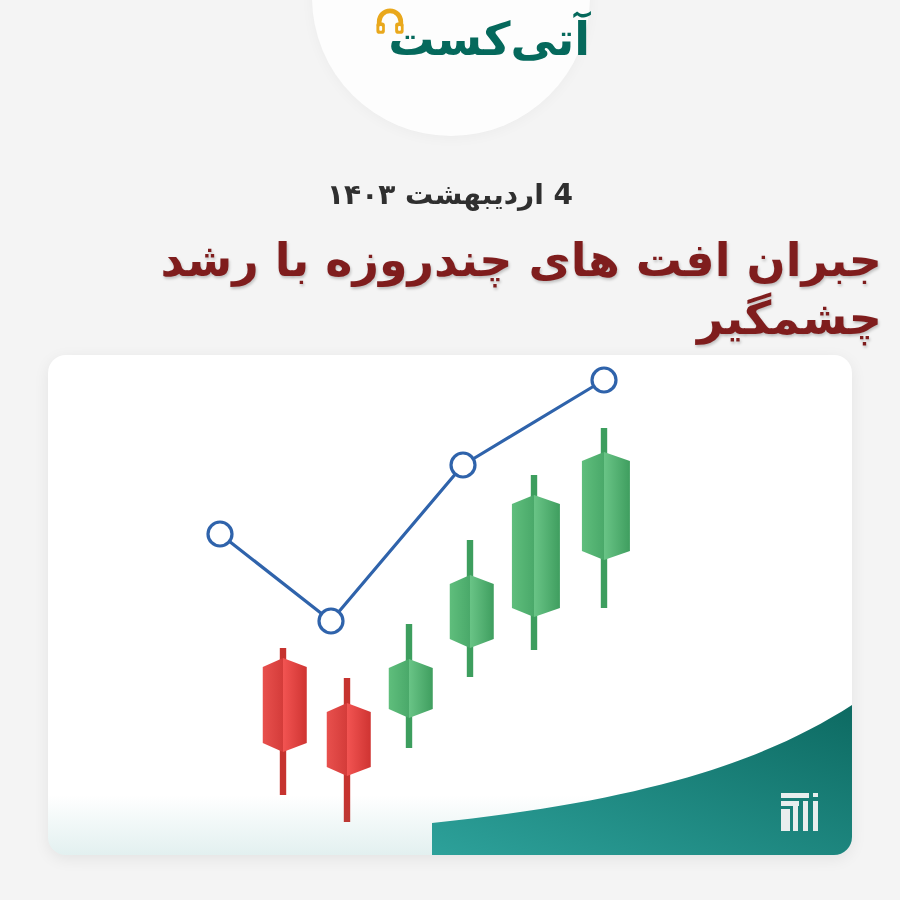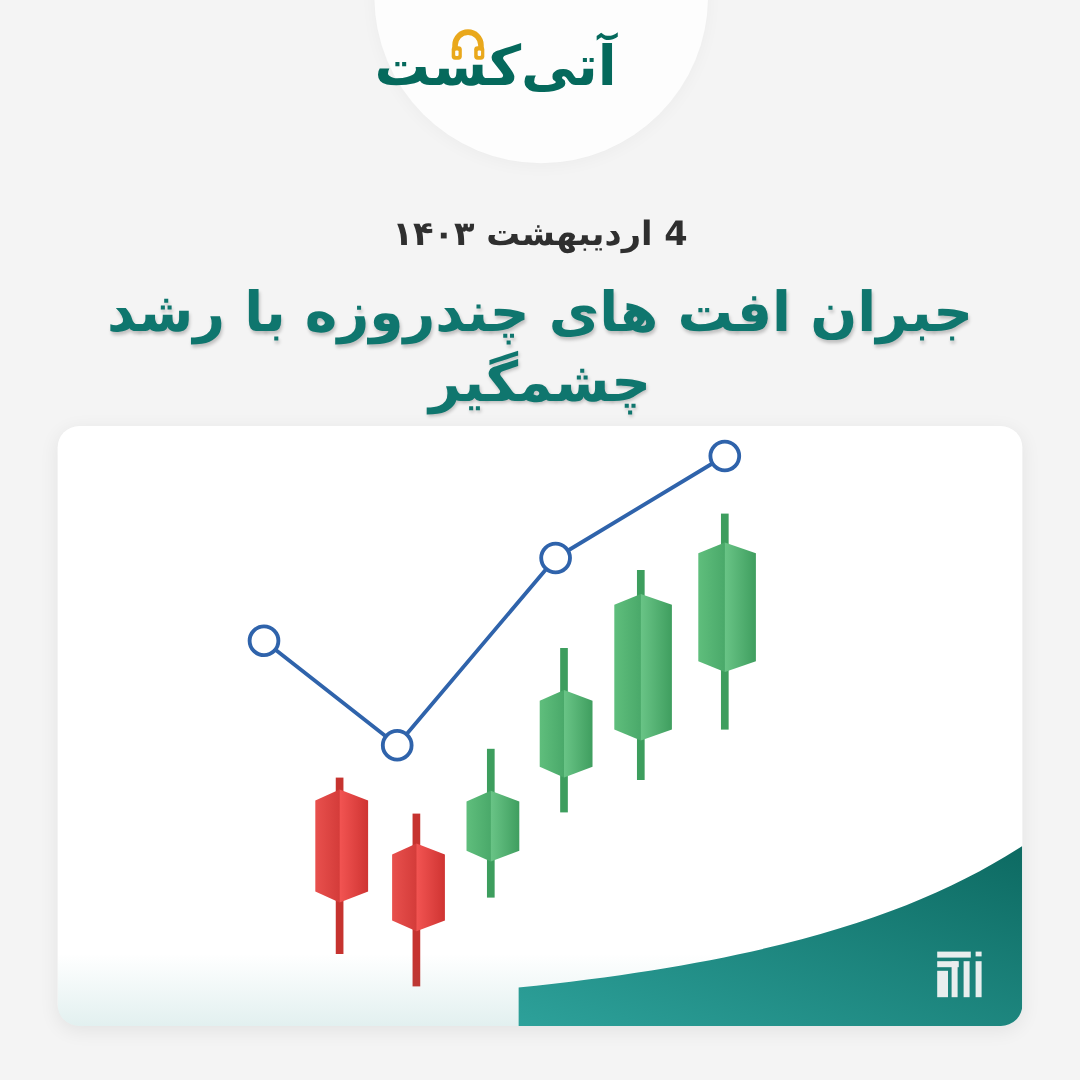--- a/index.html
+++ b/index.html
@@ -23,25 +23,25 @@
     left:312px; top:-150px;
     width:278px; height:286px;
     background:#fdfdfd;
     border-radius:0 0 150px 150px;
     box-shadow:0 2px 14px rgba(0,0,0,.035);
   }
 
   
   .brand-logo {
     position:absolute;
-    left:312px; top:18px;
+    left:312px; top:2px;
     width:278px; height:66px;
     display:flex;
     align-items:center;
-    justify-content:flex-end;
+    justify-content:flex-start;
     gap:2px;
     direction:rtl;
   }
   .brand-wordmark {
     font-size:46px;
     font-weight:bold;
     color:#05695c;
     letter-spacing:-1px;
     line-height:1;
     white-space:nowrap;
@@ -65,24 +65,23 @@
     color:#2f2f2f;
     direction:rtl;
     letter-spacing:0px;
   }
 
   
   .headline {
     position:absolute;
     left:0; top:232px;
     width:900px;
-    text-align:center;
     font-size:46px;
     font-weight:bold;
-    color:#0f766e;
+    color:#7f1d1d;
     direction:rtl;
     line-height:1.25;
     text-shadow:1px 2px 3px rgba(0,0,0,.22);
     padding:0 18px;
   }
 
   
   .chart-card {
     position:absolute;
     left:48px; top:355px;

